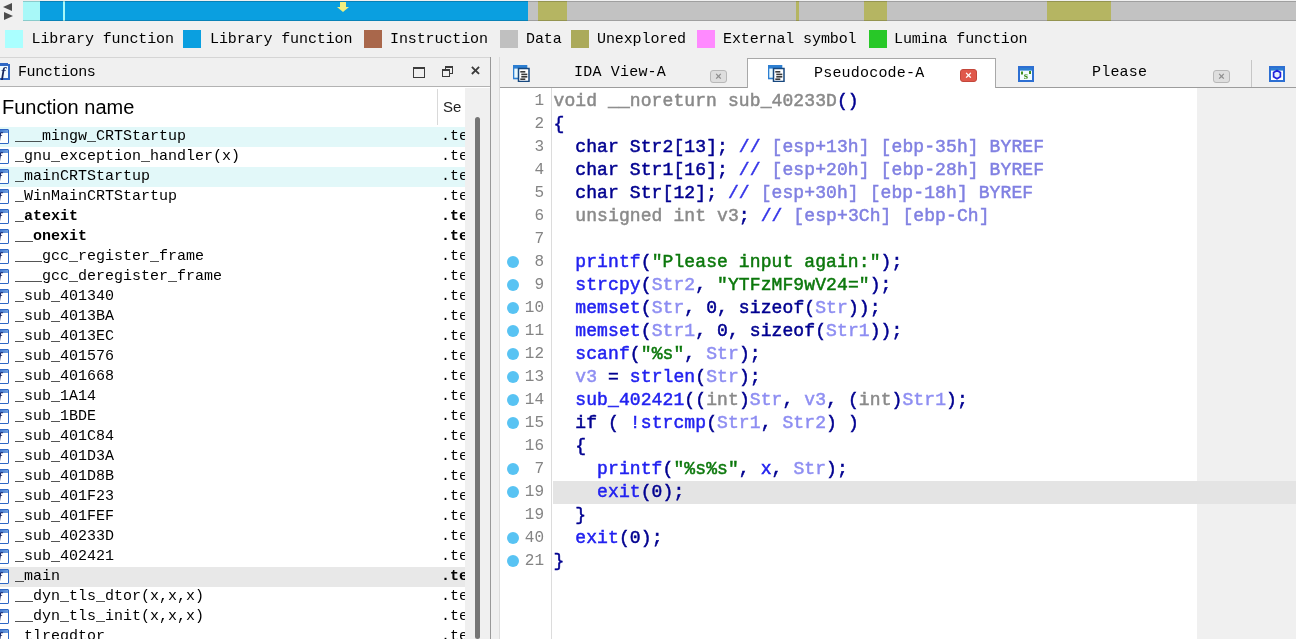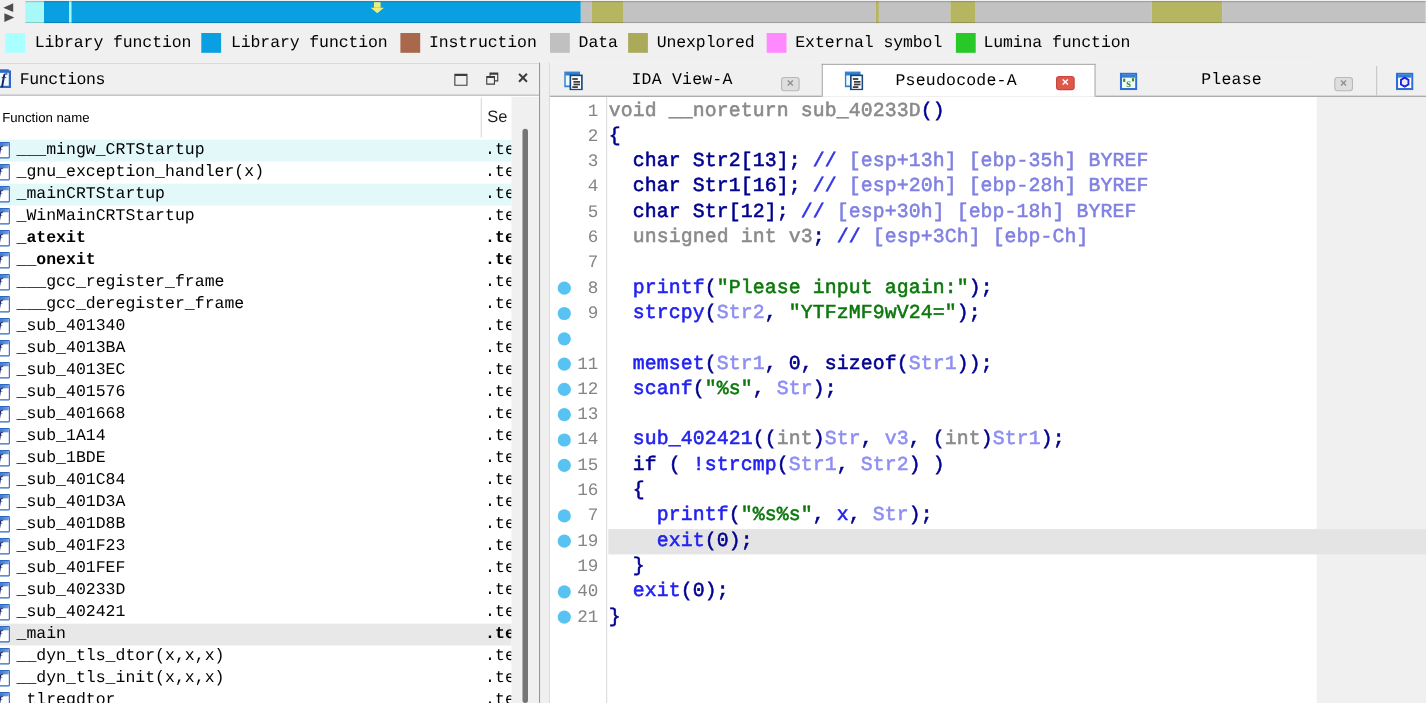--- a/index.html
+++ b/index.html
@@ -64,21 +64,21 @@
         <span style="position:absolute;left:0;top:-3px;width:11px;height:3px;background:#2e67c4"></span>
         <span style="position:absolute;left:4px;top:-1px;font:italic bold 14px 'Liberation Serif',serif;color:#15265e">f</span>
       </div>
 <div class="abs" style="left:18px;top:0;height:29px;line-height:29px;font-size:15px;letter-spacing:-0.4px">Functions</div>
 <div class="abs" style="left:413px;top:9px;width:12px;height:11px;border:1px solid #3c3c3c;border-top:2px solid #3c3c3c"></div>
 <div class="abs" style="left:445px;top:8px;width:8px;height:8px;border:1px solid #3c3c3c;border-top:2px solid #3c3c3c"></div>
 <div class="abs" style="left:442px;top:11px;width:8px;height:8px;border:1px solid #3c3c3c;border-top:2px solid #3c3c3c;background:#f0f0f0"></div>
 <div class="abs" style="left:467px;top:5px;width:17px;height:17px;font-family:'Liberation Sans',sans-serif;font-size:17px;font-weight:bold;color:#3c3c3c;line-height:16px;text-align:center">×</div>
 </div>
 <div class="abs" style="left:0;top:31px;width:490px;height:38px;background:#fff">
-<div class="abs" style="left:2px;top:0;height:38px;line-height:38px;font-family:'Liberation Sans',sans-serif;font-size:12px">Function name</div>
+<div class="abs" style="left:2px;top:0;height:38px;line-height:38px;font-family:'Liberation Sans',sans-serif;font-size:20px">Function name</div>
 <div class="abs" style="left:437px;top:1px;width:1px;height:36px;background:#d9d9d9"></div>
 <div class="abs" style="left:443px;top:0;height:38px;line-height:38px;font-family:'Liberation Sans',sans-serif;font-size:15px;color:#222">Se</div>
 </div>
 <div class="row" style="top:70px;background:#e2f8f9">
       <span class="ficon">
         <u></u>
         <i>f</i>
       </span>
       <span class="nm" style="">___mingw_CRTStartup</span>
       <span class="seg2" style="">.text</span>
@@ -332,26 +332,27 @@
 <div class="ln" style="top:56px"><span class="no">2</span><span class="cd"><span class="k">{</span></span></div>
 <div class="ln" style="top:79px"><span class="no">3</span><span class="cd">  <span class="k">char Str2[13]; </span><span class="sl">//</span><span class="c"> [esp+13h] [ebp-35h] BYREF</span></span></div>
 <div class="ln" style="top:102px"><span class="no">4</span><span class="cd">  <span class="k">char Str1[16]; </span><span class="sl">//</span><span class="c"> [esp+20h] [ebp-28h] BYREF</span></span></div>
 <div class="ln" style="top:125px"><span class="no">5</span><span class="cd">  <span class="k">char Str[12]; </span><span class="sl">//</span><span class="c"> [esp+30h] [ebp-18h] BYREF</span></span></div>
 <div class="ln" style="top:148px"><span class="no">6</span><span class="cd">  <span class="g">unsigned int v3</span><span class="k">; </span><span class="sl">//</span><span class="c"> [esp+3Ch] [ebp-Ch]</span></span></div>
 <div class="ln" style="top:171px"><span class="no">7</span><span class="cd"></span></div>
 <div class="ln" style="top:194px"><span class="no">8</span><span class="cd">  <span class="f">printf</span><span class="k">(</span><span class="s">"Please input again:"</span><span class="k">);</span></span></div>
 <div class="dot" style="left:6.5px;top:199px"></div>
 <div class="ln" style="top:217px"><span class="no">9</span><span class="cd">  <span class="f">strcpy</span><span class="k">(</span><span class="v">Str2</span><span class="k">, </span><span class="s">"YTFzMF9wV24="</span><span class="k">);</span></span></div>
 <div class="dot" style="left:6.5px;top:222px"></div>
+<div class="ln" style="top:240px"><span class="no">10</span><span class="cd">  <span class="f">memset</span><span class="k">(</span><span class="v">Str</span><span class="k">, 0, sizeof(</span><span class="v">Str</span><span class="k">));</span></span></div>
 <div class="dot" style="left:6.5px;top:245px"></div>
 <div class="ln" style="top:263px"><span class="no">11</span><span class="cd">  <span class="f">memset</span><span class="k">(</span><span class="v">Str1</span><span class="k">, 0, sizeof(</span><span class="v">Str1</span><span class="k">));</span></span></div>
 <div class="dot" style="left:6.5px;top:268px"></div>
 <div class="ln" style="top:286px"><span class="no">12</span><span class="cd">  <span class="f">scanf</span><span class="k">(</span><span class="s">"%s"</span><span class="k">, </span><span class="v">Str</span><span class="k">);</span></span></div>
 <div class="dot" style="left:6.5px;top:291px"></div>
-<div class="ln" style="top:309px"><span class="no">13</span></div>
+<div class="ln" style="top:309px"><span class="no">13</span><span class="cd">  <span class="v">v3</span><span class="k"> = </span><span class="f">strlen</span><span class="k">(</span><span class="v">Str</span><span class="k">);</span></span></div>
 <div class="dot" style="left:6.5px;top:314px"></div>
 <div class="ln" style="top:332px"><span class="no">14</span><span class="cd">  <span class="f">sub_402421</span><span class="k">((</span><span class="g">int</span><span class="k">)</span><span class="v">Str</span><span class="k">, </span><span class="v">v3</span><span class="k">, (</span><span class="g">int</span><span class="k">)</span><span class="v">Str1</span><span class="k">);</span></span></div>
 <div class="dot" style="left:6.5px;top:337px"></div>
 <div class="ln" style="top:355px"><span class="no">15</span><span class="cd">  <span class="k">if ( </span><span class="f">!strcmp</span><span class="k">(</span><span class="v">Str1</span><span class="k">, </span><span class="v">Str2</span><span class="k">) )</span></span></div>
 <div class="dot" style="left:6.5px;top:360px"></div>
 <div class="ln" style="top:378px"><span class="no">16</span><span class="cd">  <span class="k">{</span></span></div>
 <div class="ln" style="top:401px"><span class="no">7</span><span class="cd">    <span class="f">printf</span><span class="k">(</span><span class="s">"%s%s"</span><span class="k">, </span><span class="f">x</span><span class="k">, </span><span class="v">Str</span><span class="k">);</span></span></div>
 <div class="dot" style="left:6.5px;top:406px"></div>
 <div class="ln" style="top:424px"><span class="no">19</span><span class="cd">    <span class="f">exit</span><span class="k">(0);</span></span></div>
 <div class="dot" style="left:6.5px;top:429px"></div>

